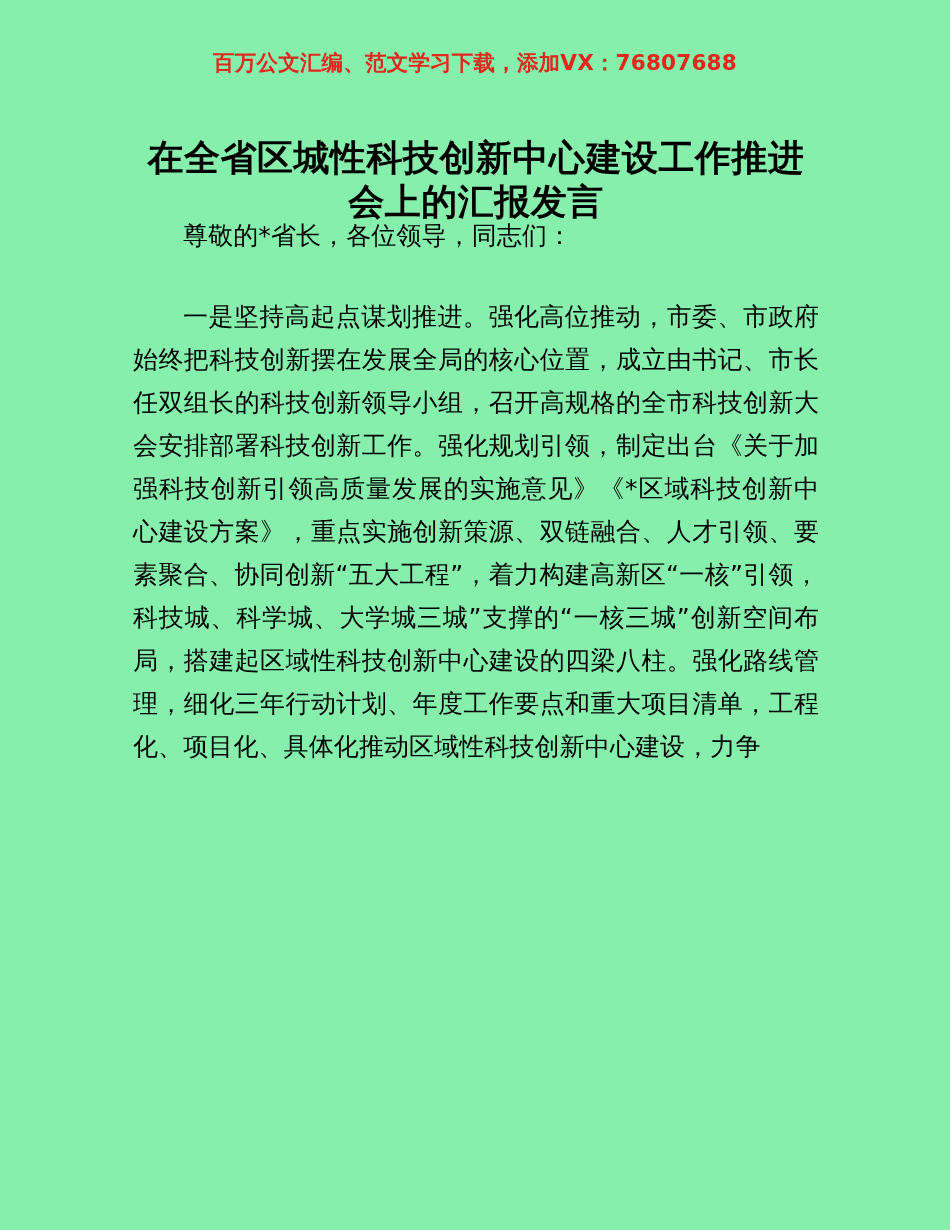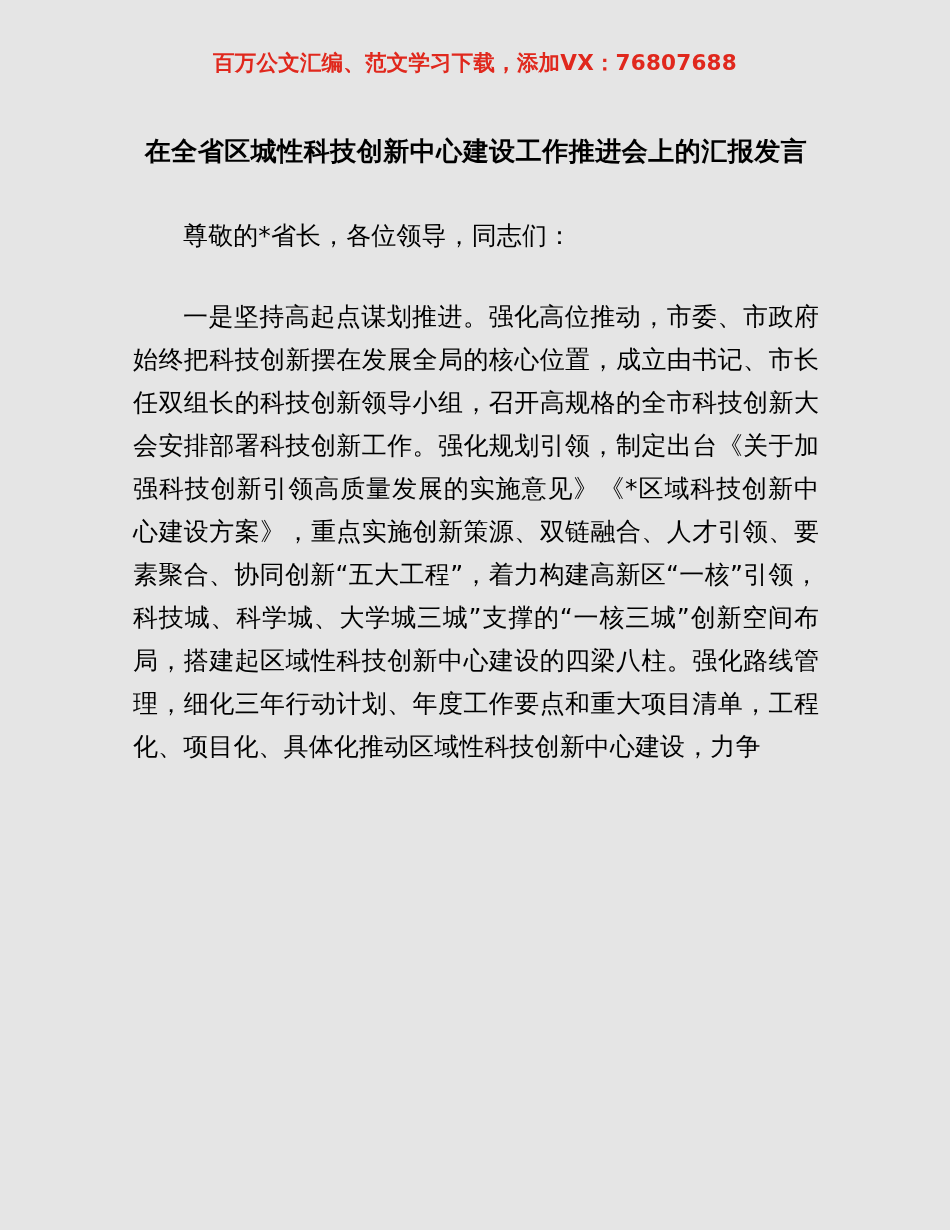--- a/index.html
+++ b/index.html
@@ -8,21 +8,21 @@
     background: #ffffff;
   }
   body {
     font-family: "DejaVu Sans", "Liberation Sans", sans-serif;
   }
   .page {
     position: relative;
     width: 950px;
     height: 1230px;
     margin: 0 auto;
-    background: #e5e5e5;
+    background: #86efac;
     overflow: hidden;
     box-sizing: border-box;
   }
   .watermark-bar {
     position: absolute;
     top: 52px;
     left: 0;
     width: 950px;
     text-align: center;
     line-height: 1;
@@ -35,21 +35,21 @@
     letter-spacing: 0.2px;
     white-space: nowrap;
     font-family: "DejaVu Sans", "Liberation Sans", sans-serif;
   }
   .doc-title {
     position: absolute;
     top: 112px;
     left: 133px;
     width: 686px;
     text-align: center;
-    font-size: 26px;
+    font-size: 36px;
     font-weight: 700;
     line-height: 44px;
     color: #000000;
     letter-spacing: 0.5px;
   }
   .body-block {
     position: absolute;
     top: 214px;
     left: 133px;
     width: 686px;

